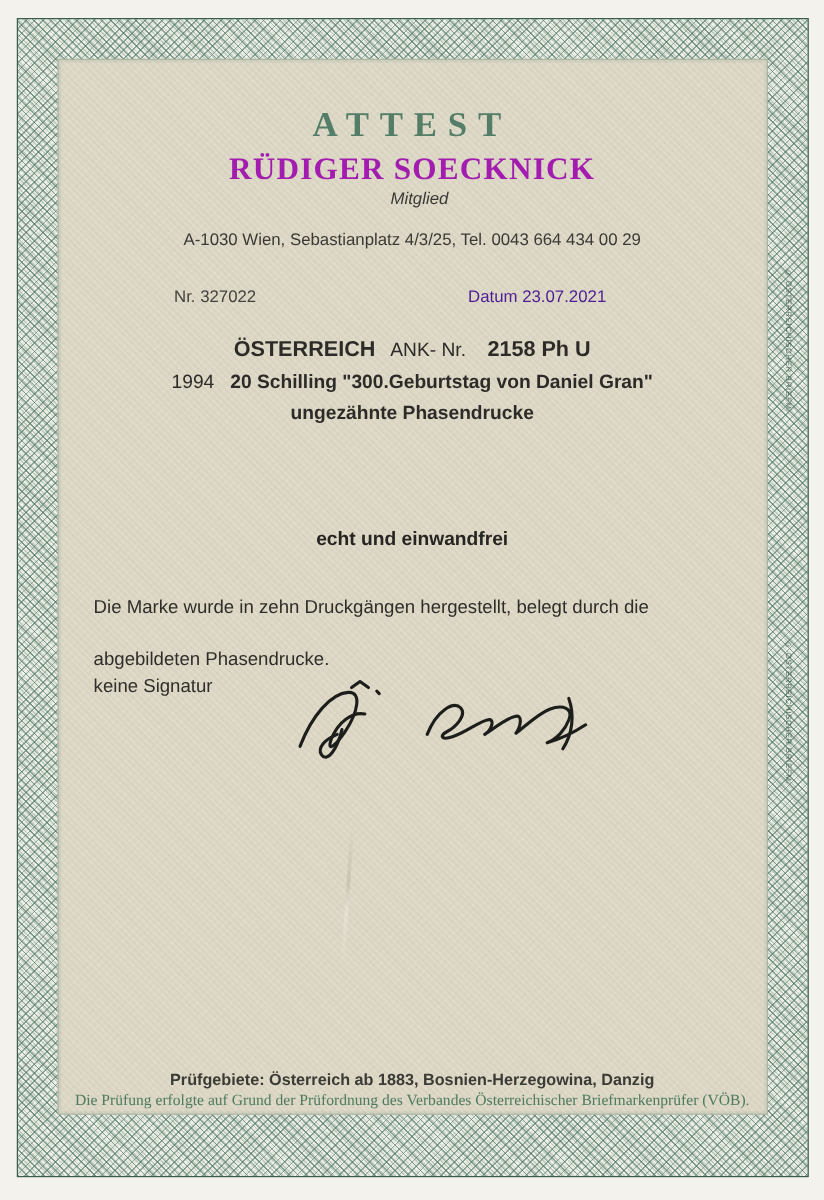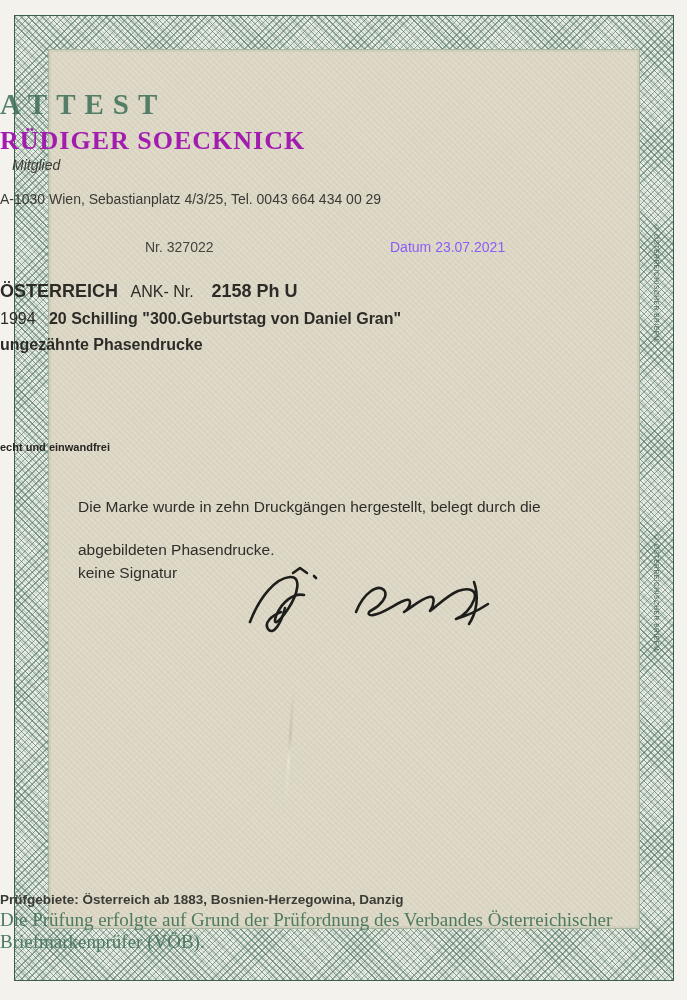--- a/index.html
+++ b/index.html
@@ -35,66 +35,66 @@
     border:1px solid rgba(110,140,120,.45);
     box-shadow: inset 0 0 0 2px rgba(150,170,155,.18);
   }
   .crease {
     position:absolute; left:288px; top:690px; width:3px; height:115px;
     background:linear-gradient(180deg, rgba(120,110,85,0) 0%, rgba(120,110,85,.18) 40%, rgba(255,255,255,.25) 60%, rgba(120,110,85,0) 100%);
     transform:rotate(4deg);
   }
 
   .abs { position:absolute; }
-  .center { left:0; right:0; text-align:left; }
+  .center { left:0; right:0; text-align:center; }
 
   
   .attest-title {
     top:88px; font-family:"Liberation Serif", serif;
     font-size:29px; font-weight:700; letter-spacing:9px;
     color:#41725a; opacity:.88;
   }
   .expert-name {
     top:126px; font-family:"Liberation Serif", serif;
     font-size:26px; font-weight:700; color:#a21caf; letter-spacing:1px;
   }
   .member-line { top:157px; font-size:14px; font-style:italic; color:#3b3935;padding-left:12px; }
   .assoc-line  { top:173px; font-size:14px; font-style:italic; color:#3b3935; }
   .addr-line   { top:191px; font-size:14px; color:#3b3935; }
 
   
   .nr-block   { top:239px; left:145px; font-size:14px; color:#45433e; }
-  .date-block { top:239px; left:390px; font-size:14px; color:#8b5cf6; }
+  .date-block { top:239px; left:390px; font-size:14px; color:#4c1d95; }
 
   
   .country-line { top:281px; font-size:16px; color:#2d2b27; }
   .country-line .b  { font-size:18px; font-weight:700; }
   .country-line .bb { font-size:18px; font-weight:700; }
   .desc-line    { top:310px; font-size:16px; color:#2d2b27; }
   .desc-line .b { font-weight:700; }
   .variant-line { top:336px; font-size:16px; font-weight:700; color:#2d2b27; }
 
   .condition-line { top:389px; left:78px; font-size:15.5px; color:#302e2a; }
-  .verdict-line   { top:441px; font-weight:700; font-size:11px; color:#272522; }
+  .verdict-line   { top:441px; font-weight:700; font-size:16px; color:#272522; }
 
   .body-text {
     top:485px; left:78px; width:552px;
     font-size:15.5px; line-height:43px; color:#2f2d29;
   }
 
   .signature-note { top:564px; left:78px; font-size:15.5px; color:#302e2a; }
   .signature-wrap { top:566px; left:238px; width:260px; height:72px; }
 
   
   .footer-areas {
     top:892px; font-size:13.5px; font-weight:700; color:#3b3b36;
   }
   .footer-rules {
     top:909px; font-family:"Liberation Serif", serif;
-    font-size:19px; color:#4d7a60;
+    font-size:13px; color:#4d7a60;
   }
 
   
   .margin-imprint {
     position:absolute; left:648px; width:12px; height:118px;
     writing-mode:vertical-rl;
     font-size:6.5px; letter-spacing:.6px;
     color:rgba(58,92,74,.85);
     white-space:nowrap; overflow:hidden;
   }

